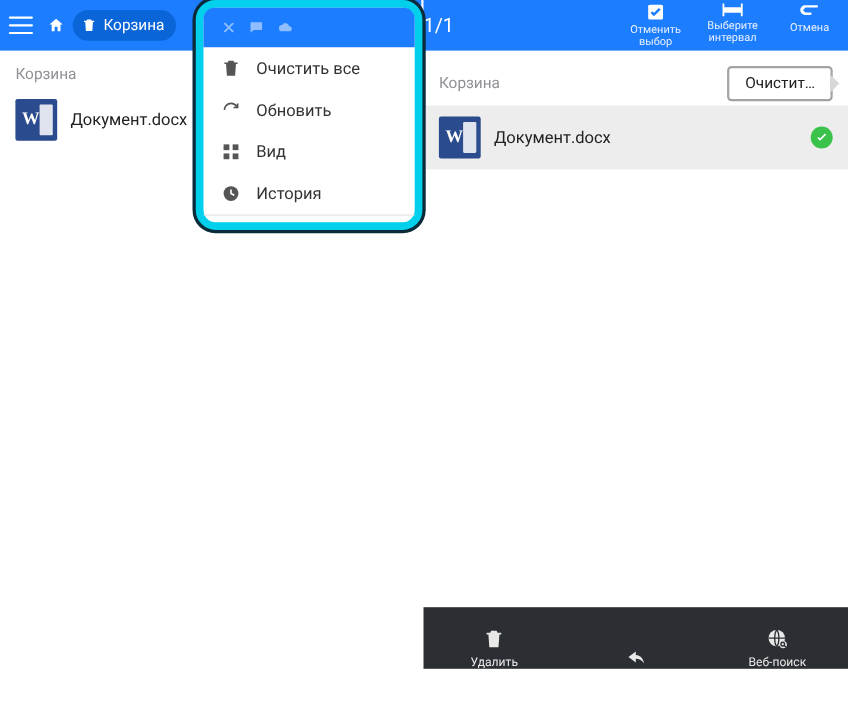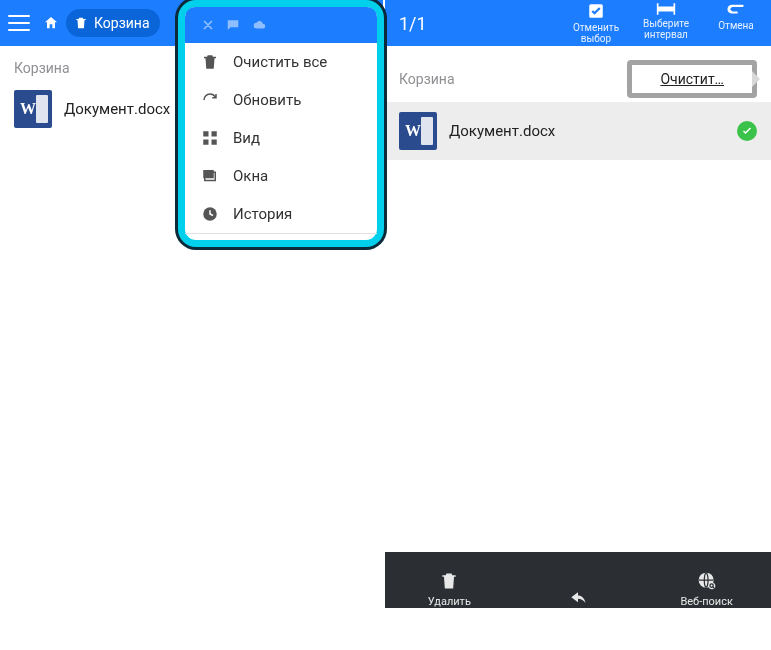--- a/index.html
+++ b/index.html
@@ -14,21 +14,21 @@
   .hamburger span { height:2px; background:#fff; border-radius:1px; }
   .home-icon { width:18px; height:18px; margin-left:10px; display:flex; align-items:center; justify-content:center; }
   .pill { display:flex; align-items:center; background:#0a66d8; border-radius:14px; height:28px; padding:0 10px 0 8px; margin-left:6px; font-size:14px; }
   .pill-trash { margin-right:6px; fill:#fff; }
   .faded-icons { display:flex; align-items:center; gap:10px; margin-left:8px; opacity:0.55; }
   .kebab { position:absolute; right:10px; top:12px; display:flex; flex-direction:column; gap:4px; }
   .kebab i { width:4px; height:4px; border-radius:50%; background:#1c7dff; }
 
   
   .section-label { color:#8f9094; font-size:14px; padding:14px 14px 4px 14px; display:flex; align-items:center; justify-content:space-between;}
-  .clear-chip { background:#fff; border:5px solid #a3a3a3; border-radius:4px; padding:6px 28px; font-size:14px; color:#222; position:relative;text-decoration:underline; }
+  .clear-chip { background:#fff; border:2px solid #a3a3a3; border-radius:4px; padding:6px 14px; font-size:14px; color:#222; position:relative; }
   .clear-chip::after { content:""; position:absolute; right:-8px; top:50%; transform:translateY(-50%); border-left:8px solid #d8d8d8; border-top:8px solid transparent; border-bottom:8px solid transparent; }
 
   
   .file-row { display:flex; align-items:center; padding:10px 14px; }
   .file-row.selected { background:#ededed; }
   .doc-icon { width:38px; height:38px; background:#2a4b8d; border-radius:2px; display:flex; align-items:center; justify-content:center; margin-right:12px; position:relative; }
   .doc-icon .w { color:#fff; font-weight:bold; font-size:16px; font-family:Georgia,serif; }
   .doc-icon::before { content:""; position:absolute; right:4px; top:5px; bottom:5px; width:12px; background:#fff; border-radius:1px; opacity:0.85; }
   .doc-icon .w { position:relative; z-index:1; margin-left:-10px;}
   .file-name { font-size:15px; color:#222; flex:1; }
@@ -38,21 +38,21 @@
   .popup-frame { position:absolute; left:178px; top:0; width:206px; border:7px solid #00d0eb; border-radius:18px; box-shadow:0 0 0 3px #0b2a3a; background:#fff; z-index:10; padding-bottom:6px;text-align:center;}
   .popup-topstrip { height:36px; background:#1c7dff; border-top-left-radius:10px; border-top-right-radius:10px; display:flex; align-items:center; padding-left:8px; position:relative;}
   .popup-topstrip .faded-icons { opacity:0.5; }
   .popup-topstrip .kebab { right:12px; top:8px; }
   .menu-item { display:flex; align-items:center; height:38px; padding:0 16px; font-size:15px; color:#333; }
   .menu-item svg { margin-right:14px; }
   .menu-sep { height:1px; background:#e2e2e2; margin:0 0 0 0; }
 
   
   .topbar-r { height:46px; background:#1c7dff; display:flex; align-items:center; color:#fff; }
-  .counter { font-size:18px; margin-left:14px; flex:1; }
+  .counter { font-size:18px; flex:1; }
   .tb-actions { display:flex; }
   .tb-action { display:flex; flex-direction:column; align-items:center; justify-content:flex-start; font-size:10px; width:70px; color:#e7f0ff; }
   .tb-action svg { margin-bottom:2px; }
   .tb-action span { line-height:1.1; text-align:center; }
 
   
   .bottombar { position:absolute; bottom:0; left:0; right:0; height:56px; background:#2b2f33; display:flex; }
   .bb-item { flex:1; display:flex; flex-direction:column; align-items:center; justify-content:flex-end; color:#e8e8e8; font-size:11px; gap:4px;}
   .bb-item svg { fill:#e8e8e8; }
 </style>
@@ -123,27 +123,20 @@
       <span>Обновить</span>
     </div>
     <div class="menu-item">
       <svg width="18" height="18" viewBox="0 0 24 24" fill="#555">
           <rect x="3" y="3" width="7" height="7"></rect>
           <rect x="14" y="3" width="7" height="7"></rect>
           <rect x="3" y="14" width="7" height="7"></rect>
           <rect x="14" y="14" width="7" height="7"></rect>
         </svg>
       <span>Вид</span>
-    </div>
-    <div class="menu-item">
-      <svg width="18" height="18" viewBox="0 0 24 24" fill="#555">
-          <rect x="5" y="7" width="14" height="11" fill="none" stroke="#555" stroke-width="2"></rect>
-          <rect x="3" y="4" width="14" height="11" fill="#555"></rect>
-        </svg>
-      <span>Окна</span>
     </div>
     <div class="menu-item">
       <svg width="18" height="18" viewBox="0 0 24 24" fill="#555">
           <circle cx="12" cy="12" r="9"></circle>
           <path d="M12 7v5l4 2" stroke="#fff" stroke-width="2" fill="none"></path>
         </svg>
       <span>История</span>
     </div>
     <div class="menu-sep"></div>
   </div>

